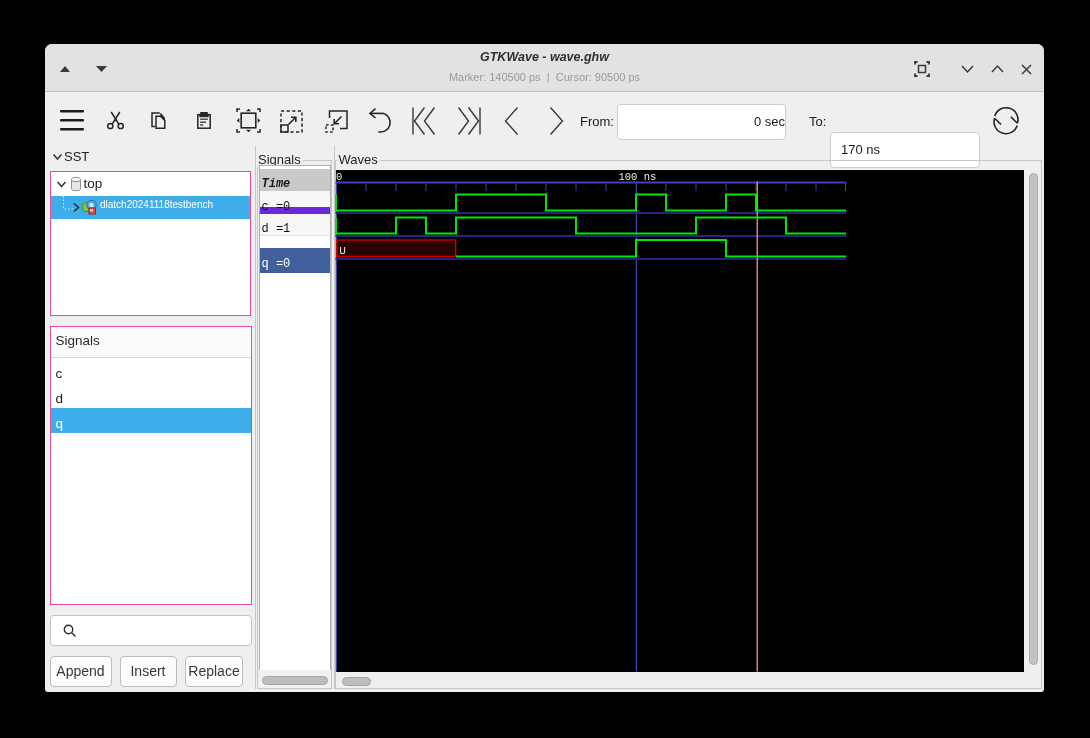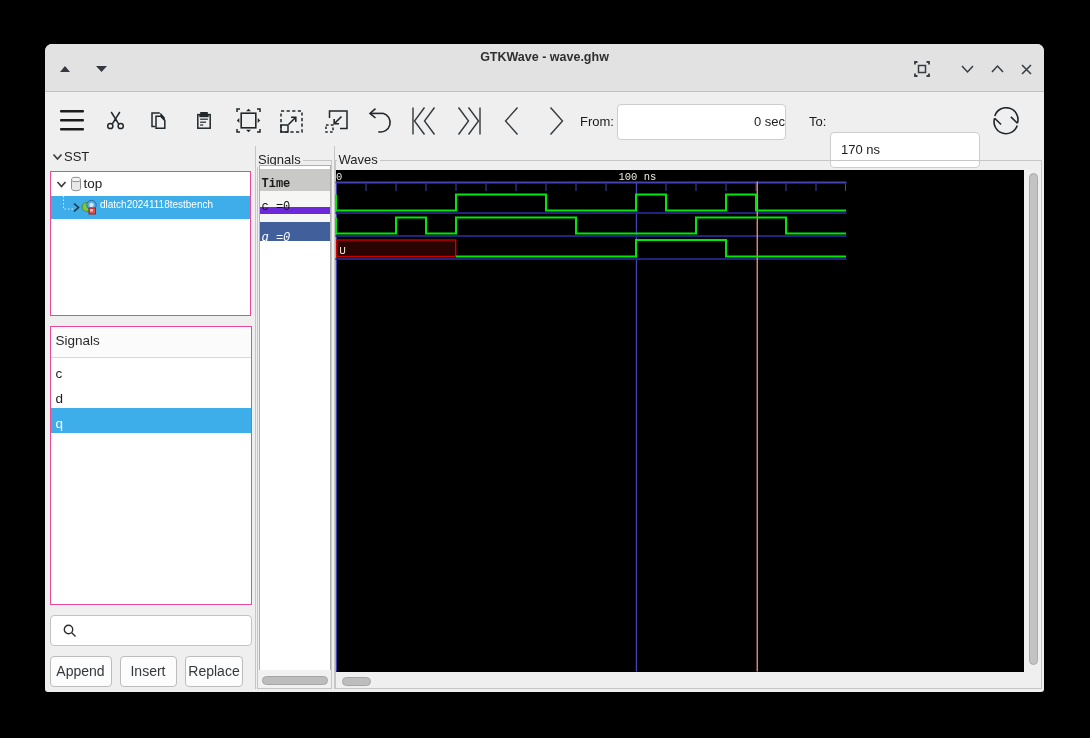--- a/index.html
+++ b/index.html
@@ -4,21 +4,21 @@
 <style>
   * { margin:0; padding:0; box-sizing:border-box; }
   html,body { width:1090px; height:738px; background:#000; overflow:hidden;
     font-family:"Liberation Sans", sans-serif; }
   .abs { position:absolute; }
   #win { position:absolute; left:45px; top:44px; width:999px; height:648px;
     background:#efefef; border-radius:7px 7px 3px 3px; }
   #titlebar { position:absolute; left:0; top:0; width:999px; height:48px;
     background:#e2e2e2; border-bottom:1px solid #c0c0c0; border-radius:7px 7px 0 0; }
   #title { position:absolute; left:0; top:6px; width:999px; text-align:center;
-    font-size:12.5px; font-weight:bold; color:#2f2f2f; }
+    font-size:12.5px; font-weight:bold; color:#2f2f2f;font-style:italic; }
   #subtitle { position:absolute; left:0; top:27px; width:999px; text-align:center;
     font-size:11px; color:#9a9a9a; }
   #toolbar { position:absolute; left:0; top:48px; width:999px; height:60px; }
   .field { position:absolute; top:12px; height:36px; background:#fff;
     border:1px solid #cdcdcd; border-radius:4px; font-size:13px; color:#1b1b1b;
     line-height:34px; padding-left:10px; }
   .tblabel { position:absolute; top:0; font-size:13px; color:#1b1b1b; line-height:60px; }
   .panelbox { position:absolute; background:#fff; border:1px solid #ec4899; }
   .frame { position:absolute; border:1px solid #c6c6c6; }
   .framelabel { position:absolute; font-size:13px; color:#232323; background:#efefef;
@@ -26,20 +26,21 @@
   .btn { position:absolute; top:612px; height:31px; background:#fcfcfc;
     border:1px solid #bcbcbc; border-radius:4px; font-size:14px; color:#34383c;
     text-align:center; line-height:29px; }
   .ticon { position:absolute; }
 </style>
 </head>
 <body>
 <div id="win">
   <div id="titlebar">
     <div id="title">GTKWave - wave.ghw</div>
+    <div id="subtitle">Marker: 140500 ps&nbsp; |&nbsp; Cursor: 90500 ps</div>
     <svg class="abs" style="left:14px;top:20px" width="95" height="10" viewBox="0 0 95 10">
       <path d="M1 8 L11 8 L6 2 Z" fill="#33393f"></path>
       <path d="M37 2 L48 2 L42.5 8 Z" fill="#33393f"></path>
     </svg>
     <svg class="abs" style="left:869px;top:17px" width="120" height="16" viewBox="0 0 120 16">
       <g stroke="#363b41" stroke-width="1.5" fill="none">
         <rect x="4.5" y="4.5" width="7" height="7"></rect>
         <path d="M1 3.5 L1 1 L3.5 1 M12.5 1 L15 1 L15 3.5 M15 12.5 L15 15 L12.5 15 M3.5 15 L1 15 L1 12.5" stroke-width="1.8"></path>
         <path d="M48 5 L53.5 11 L59 5"></path>
         <path d="M78 11 L83.5 5 L89 11"></path>
@@ -217,30 +218,30 @@
   <div class="btn" style="left:4.5px;width:62px;">Append</div>
   <div class="btn" style="left:74.5px;width:57px;">Insert</div>
   <div class="btn" style="left:140px;width:58px;">Replace</div>
 
   <div class="abs" style="left:210px;top:102px;width:1px;height:543px;background:#c6c6c6;"></div>
   <div class="abs" style="left:289.3px;top:102px;width:1px;height:543px;background:#c6c6c6;"></div>
 
   <div class="frame" id="midframe" style="left:211.5px;top:115.5px;width:75.5px;height:529.5px;">
     <div class="framelabel" style="left:-1.5px;top:-9px;">Signals</div>
     <div class="abs" style="left:1.5px;top:4.5px;width:72px;height:505px;background:#fff;border:1px solid #b0b0b0;border-bottom:none;font-family:'Liberation Mono',monospace;">
-      <div class="abs" style="left:0;top:3px;width:70px;height:22.3px;background:#c9c9c7;">
+      <div class="abs" style="left:0;top:3px;width:70px;height:22.3px;background:#c9c9c7;font-style:italic;">
         <span class="abs" style="left:1.5px;top:8px;font-size:12px;font-weight:bold;color:#1a1a1a;">Time</span>
       </div>
       <div class="abs" style="left:0;top:25.3px;width:70px;height:22.5px;background:#f6f6f5;border-bottom:7px solid #6d28d9;">
         <span class="abs" style="left:1.5px;top:8.5px;font-size:12px;color:#111;">c =0</span>
       </div>
       <div class="abs" style="left:0;top:47.8px;width:70px;height:22.5px;background:#f6f6f5;border-bottom:1px solid #e4e4e4;">
         <span class="abs" style="left:1.5px;top:8.5px;font-size:12px;color:#111;">d =1</span>
       </div>
-      <div class="abs" style="left:0;top:56px;width:70px;height:19px;background:#41609b;font-style:italic;">
+      <div class="abs" style="left:0;top:82px;width:70px;height:25px;background:#41609b;">
         <span class="abs" style="left:1.5px;top:8.5px;font-size:12px;color:#fff;">q =0</span>
       </div>
     </div>
     <div class="abs" style="left:1.5px;top:509.5px;width:72px;height:18px;background:#f1f1f1;">
       <div class="abs" style="left:2.5px;top:5.5px;width:66px;height:9px;background:#bdbdbd;border:1px solid #a5a5a5;border-radius:4.5px;"></div>
     </div>
   </div>
 
   <div class="frame" id="waveframe" style="left:289.5px;top:115.5px;width:707px;height:529.5px;">
     <div class="framelabel" style="left:1px;top:-9px;">Waves</div>

